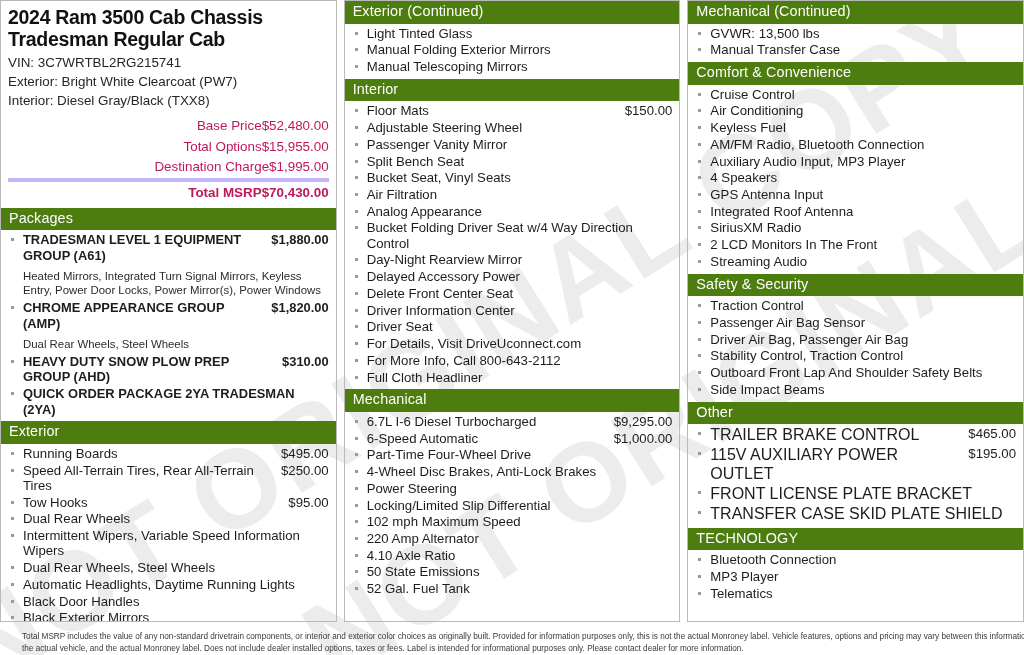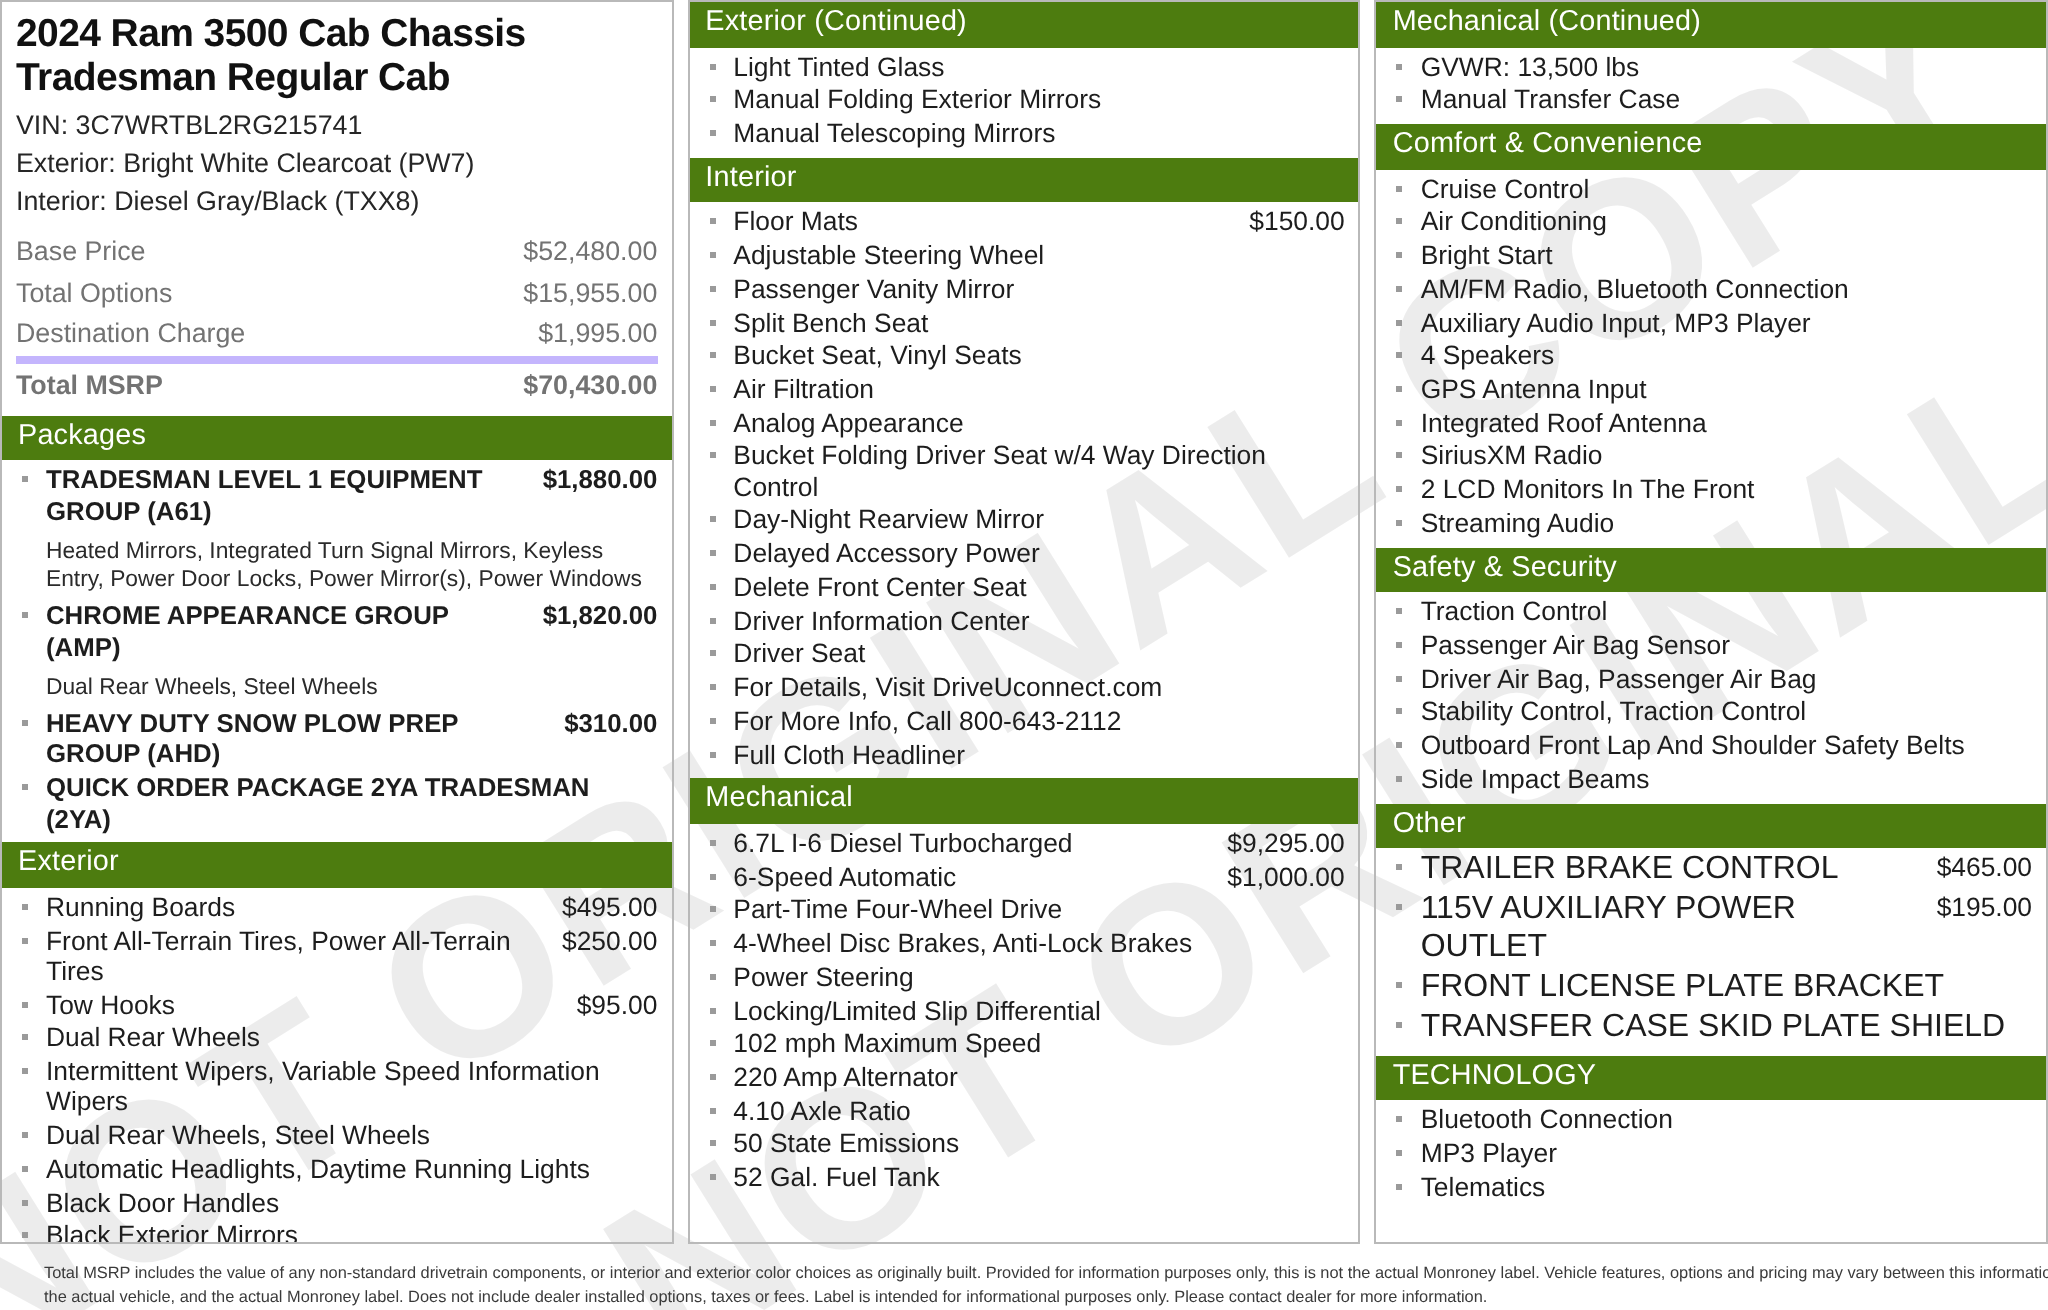--- a/index.html
+++ b/index.html
@@ -88,25 +88,25 @@
     color: #262626;
   }
 
   
   .price-table {
     margin: 4px 0 0 0;
     padding: 0 7px 4px 7px;
   }
   .price-row {
     display: flex;
-    justify-content: space-between;
+    justify-content: flex-end;
     align-items: baseline;
     font-size: 13.4px;
     line-height: 1.52;
-    color: #737373;
+    color: #be185d;
   }
   .price-row.total {
     font-weight: bold;
     border-top: 4px solid #c4b5fd;
     margin-top: 1px;
     padding-top: 1px;
   }
 
   
   .sec-head {
@@ -261,21 +261,21 @@
         <div class="sec-head">Exterior</div>
         <ul class="items">
             <li class="item">
               <div class="item-line">
                 <span class="item-label">Running Boards</span>
                 <span class="item-price">$495.00</span>
               </div>
             </li>
             <li class="item">
               <div class="item-line">
-                <span class="item-label">Front All-Terrain Tires, Power All-Terrain Tires</span>
+                <span class="item-label">Speed All-Terrain Tires, Rear All-Terrain Tires</span>
                 <span class="item-price">$250.00</span>
               </div>
             </li>
             <li class="item">
               <div class="item-line">
                 <span class="item-label">Tow Hooks</span>
                 <span class="item-price">$95.00</span>
               </div>
             </li>
             <li class="item">
@@ -513,21 +513,21 @@
                 <span class="item-label">Cruise Control</span>
               </div>
             </li>
             <li class="item">
               <div class="item-line">
                 <span class="item-label">Air Conditioning</span>
               </div>
             </li>
             <li class="item">
               <div class="item-line">
-                <span class="item-label">Bright Start</span>
+                <span class="item-label">Keyless Fuel</span>
               </div>
             </li>
             <li class="item">
               <div class="item-line">
                 <span class="item-label">AM/FM Radio, Bluetooth Connection</span>
               </div>
             </li>
             <li class="item">
               <div class="item-line">
                 <span class="item-label">Auxiliary Audio Input, MP3 Player</span>

